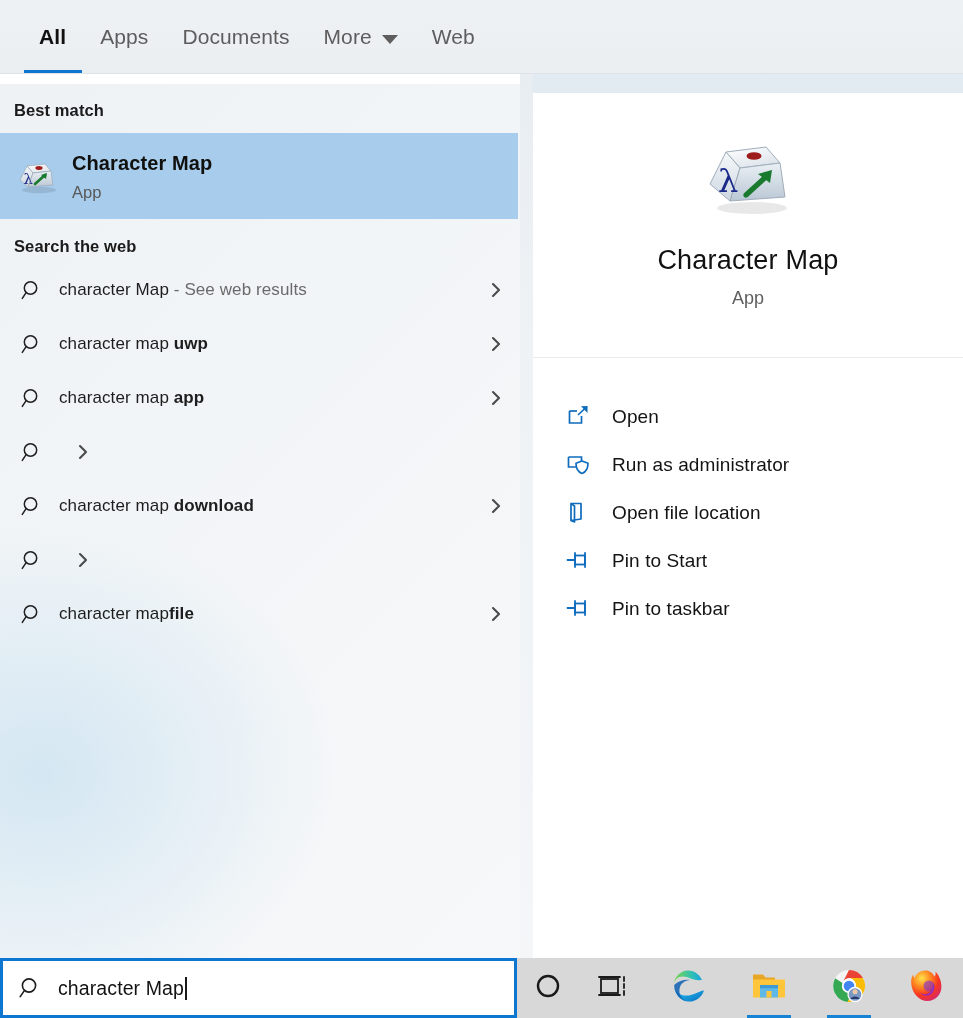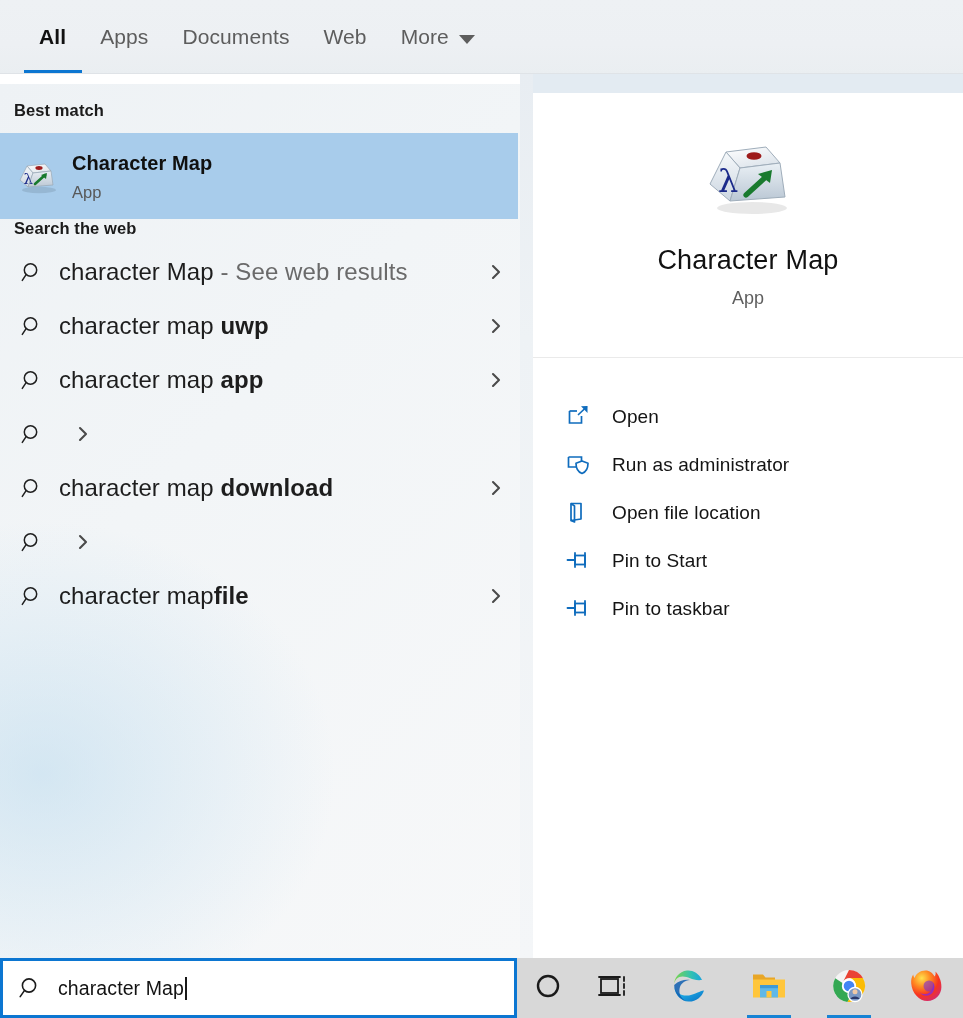--- a/index.html
+++ b/index.html
@@ -88,21 +88,21 @@
   }
 
   .section-header {
     font-size: 16.5px;
     font-weight: 700;
     color: #1b1b1b;
     padding-left: 14px;
     letter-spacing: .1px;
   }
   .hdr-best { padding-top: 17px; }
-  .hdr-web  { }
+  .hdr-web  { padding-top: 18px; }
 
   
   .bestmatch {
     margin-top: 13px;
     height: 86px;
     width: 518px;
     background: #a8cceb;
     display: flex;
     align-items: center;
     cursor: default;
@@ -140,21 +140,21 @@
   }
   .sugg-row .icon-wrap {
     width: 59px;
     flex: none;
     display: flex;
     justify-content: center;
     align-items: center;
     padding-left: 5px;
   }
   .sugg-label {
-    font-size: 24px;
+    font-size: 17px;
     color: #1d1d1d;
     letter-spacing: .1px;
     white-space: nowrap;
     flex: 1;
   }
   .sugg-label b { font-weight: 700; }
   .sugg-label .muted { color: #6a6a6a; }
   .sugg-chevron {
     width: 48px;
     flex: none;
@@ -302,25 +302,25 @@
           <span>All</span>
           <span class="tab-underline"></span>
         </div>
         <div class="tab">
           <span>Apps</span>
         </div>
         <div class="tab">
           <span>Documents</span>
         </div>
         <div class="tab">
-          <span>Web</span>
-        </div>
-        <div class="tab">
           <span>More</span>
           <span class="caret"></span>
+        </div>
+        <div class="tab">
+          <span>Web</span>
         </div>
       </div>
     <div class="tabbar-bottomline"></div>
   </div>
 
   <div class="leftpanel">
 
     <div class="section-header hdr-best">Best match</div>
 
     <div class="bestmatch">

